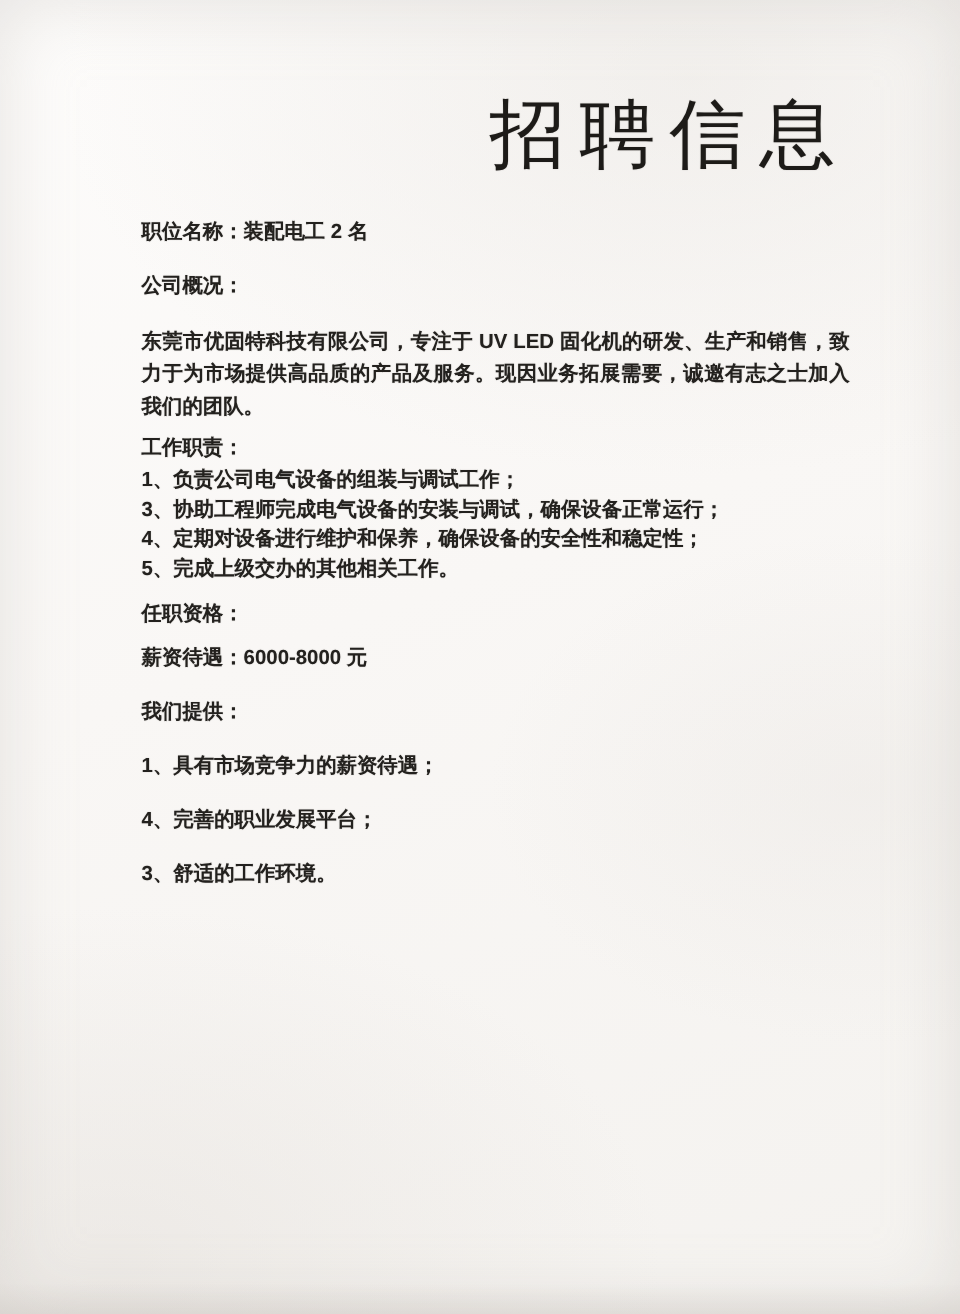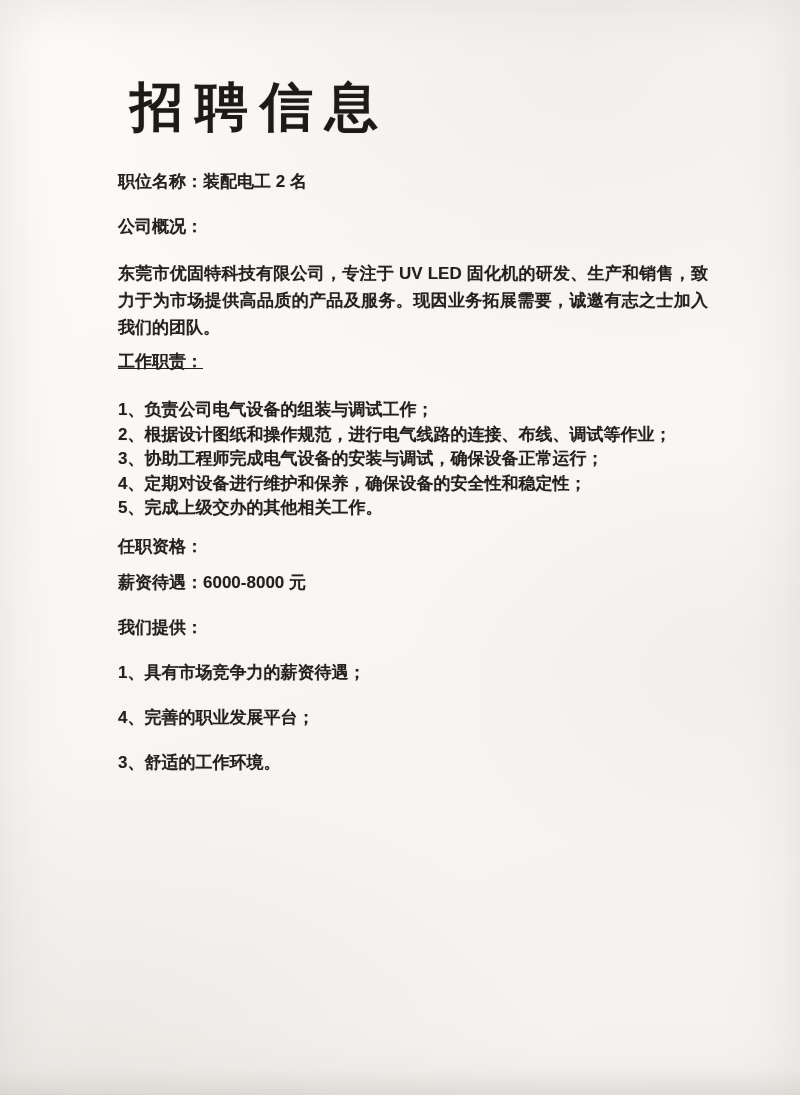--- a/index.html
+++ b/index.html
@@ -35,24 +35,24 @@
     width: 100%;
     height: 100%;
     padding: 78px 92px 40px 118px;
     color: #23211e;
     font-size: 17px;
     font-weight: 700;
     text-shadow: 0 0 1px rgba(45,42,38,0.30);
   }
   h1.doc-title {
     margin: 0 0 34px 0;
-    text-align: left;
+    text-align: right;
     font-family: "Liberation Serif", "DejaVu Serif", serif;
-    font-weight: 700;
-    font-size: 53px;
+    font-weight: 400;
+    font-size: 63px;
     line-height: 1.1;
     letter-spacing: 12px;
     text-indent: 12px; 
     color: #1d1b18;
   }
   .line {
     margin: 0 0 21px 0;
     line-height: 24px;
   }
   .para {
@@ -72,27 +72,26 @@
   <div class="paper">
 
     <h1 class="doc-title">招聘信息</h1>
 
     <p class="line">职位名称：装配电工 2 名</p>
 
     <p class="line">公司概况：</p>
 
     <p class="para">东莞市优固特科技有限公司，专注于 UV LED 固化机的研发、生产和销售，致力于为市场提供高品质的产品及服务。现因业务拓展需要，诚邀有志之士加入我们的团队。</p>
 
-    <p class="line" style="margin-bottom:24px;text-decoration:underline;">工作职责：</p>
+    <p class="line" style="margin-bottom:3px;">工作职责：</p>
 
     <div class="tight-list">
 
         <p class="line">1、负责公司电气设备的组装与调试工作；</p>
 
-        <p class="line">2、根据设计图纸和操作规范，进行电气线路的连接、布线、调试等作业；</p>
 
         <p class="line">3、协助工程师完成电气设备的安装与调试，确保设备正常运行；</p>
 
         <p class="line">4、定期对设备进行维护和保养，确保设备的安全性和稳定性；</p>
 
         <p class="line">5、完成上级交办的其他相关工作。</p>
       </div>
 
     <p class="line" style="margin-bottom:12px;">任职资格：</p>
 

